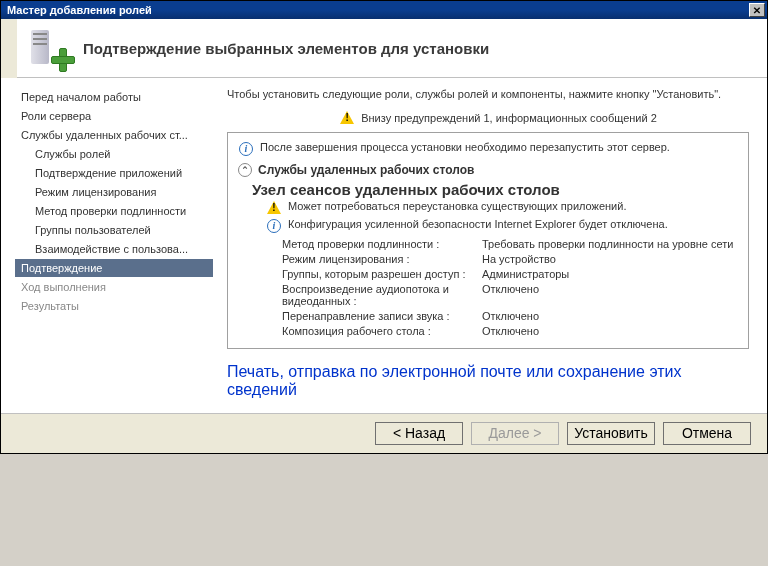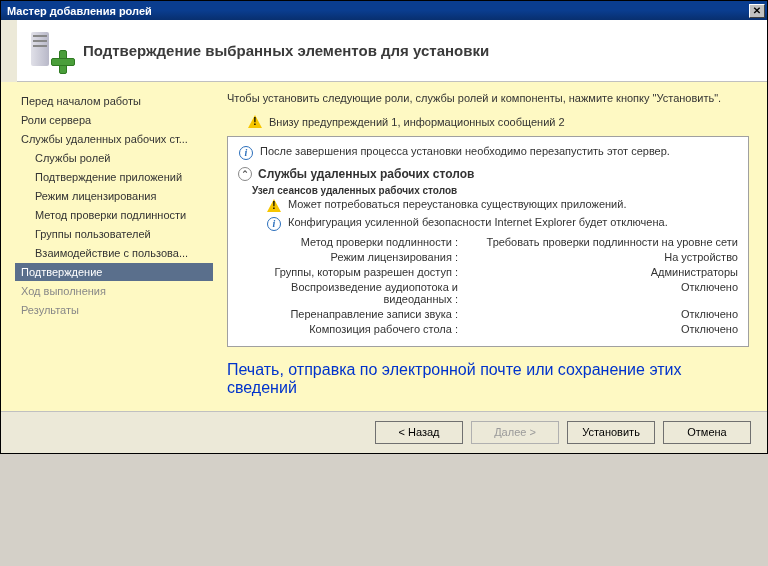--- a/index.html
+++ b/index.html
@@ -65,21 +65,21 @@
 .server-body { position: absolute; width: 18px; height: 34px; left: 0; top: 2px; background: linear-gradient(to right,#e0e0e8,#b8b8c8); border-radius: 2px; }
 .server-slot { position: absolute; left: 2px; width: 14px; height: 2px; background: #888; }
 .plus { position: absolute; right: -2px; bottom: -2px; width: 22px; height: 22px; }
 .plus:before, .plus:after { content:""; position:absolute; background:#4a9e3a; border:1px solid #2f7a22; }
 .plus:before { left:8px; top:0; width:6px; height:22px; border-radius:2px;}
 .plus:after { top:8px; left:0; width:22px; height:6px; border-radius:2px;}
 .header h1 { font-size: 15px; font-weight: bold; color: #3b3b3b; }
 .body {
   flex: 1;
   display: flex;
-  background: #fef9c3;
+  background: #ffffff;
 }
 .sidebar {
   width: 212px;
   padding: 10px 0 10px 14px;
 }
 .sidebar-item {
   padding: 3px 6px;
   color: #333;
   font-size: 11px;
   white-space: nowrap;
@@ -94,55 +94,55 @@
   color: #fff;
 }
 .sidebar-item.disabled { color: #888; }
 .main {
   flex: 1;
   padding: 10px 18px 8px 14px;
   display: flex;
   flex-direction: column;
 }
 .intro { color: #333; margin-bottom: 6px; }
-.summary-row { display: flex; align-items: center; gap: 6px; margin: 4px 0 6px 20px; color:#333;}
+.summary-row { display: flex; align-items: center; gap: 6px; margin: 4px 0 6px 20px; color:#333;justify-content:center;}
 .info-box {
   flex: 1;
   background: #fff;
   border: 1px solid #a0a0a0;
   padding: 8px 10px;
   overflow: auto;
   color: #333;
   min-height: 0;
 }
 .info-line { display: flex; align-items: flex-start; gap: 6px; margin-bottom: 4px; }
 .role-header { display:flex; align-items:center; gap:6px; font-weight:bold; margin: 6px 0 4px 0; font-size: 12px;}
-.sub-header { font-weight: bold; margin: 4px 0 2px 14px; font-size: 10px;}
+.sub-header { font-weight: bold; margin: 4px 0 2px 14px; font-size: 15px;}
 .warn-line { display:flex; align-items:flex-start; gap:6px; margin-left: 28px; margin-bottom:2px;}
-.kv-table { margin-left: 20px; margin-top: 4px; text-align: right; }
+.kv-table { margin-left: 44px; margin-top: 4px; }
 .kv-row { display:flex; margin-bottom: 3px; }
 .kv-key { width: 200px; color:#333; }
 .kv-val { flex:1; color:#333; }
 .link-row { margin: 14px 0 6px 0; }
 .link-row a { color: #0033cc; cursor:pointer; font-size:16px;}
 .button-row {
   height: 44px;
   display: flex;
   justify-content: flex-end;
   align-items: center;
   gap: 8px;
   padding: 0 16px;
   border-top: 1px solid #c0c0c0;
   background: #ece9d8;
 }
 button.wiz {
   min-width: 88px;
   height: 23px;
   font-family: inherit;
-  font-size: 11px;
+  font-size: 14px;
   background: #ece9d8;
   border: 1px solid #707070;
   cursor: pointer;
 }
 button.wiz:disabled { color: #9a9a9a; border-color:#b0b0b0; cursor: default;}
 .icon { width:16px; height:16px; display:inline-flex; align-items:center; justify-content:center; flex-shrink:0;}
 .warn-tri {
   width:0; height:0;
   border-left:7px solid transparent;
   border-right:7px solid transparent;

